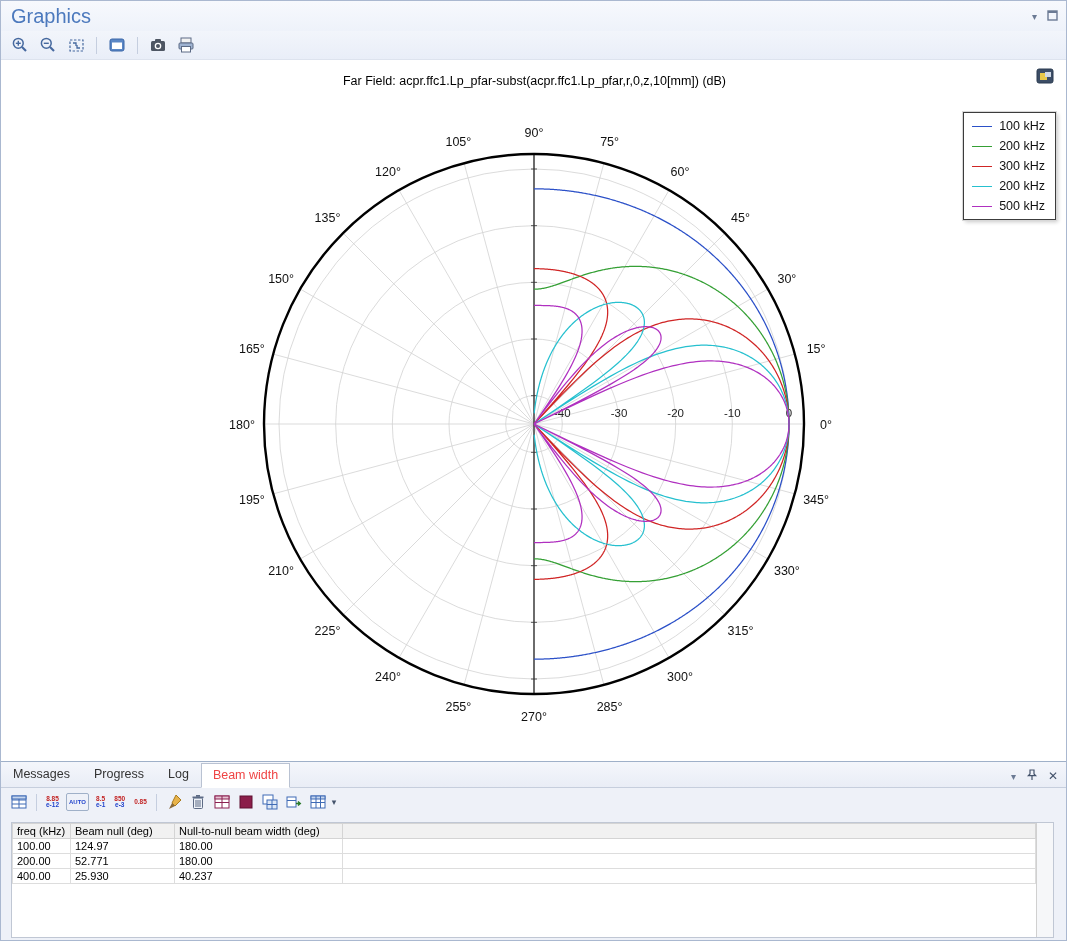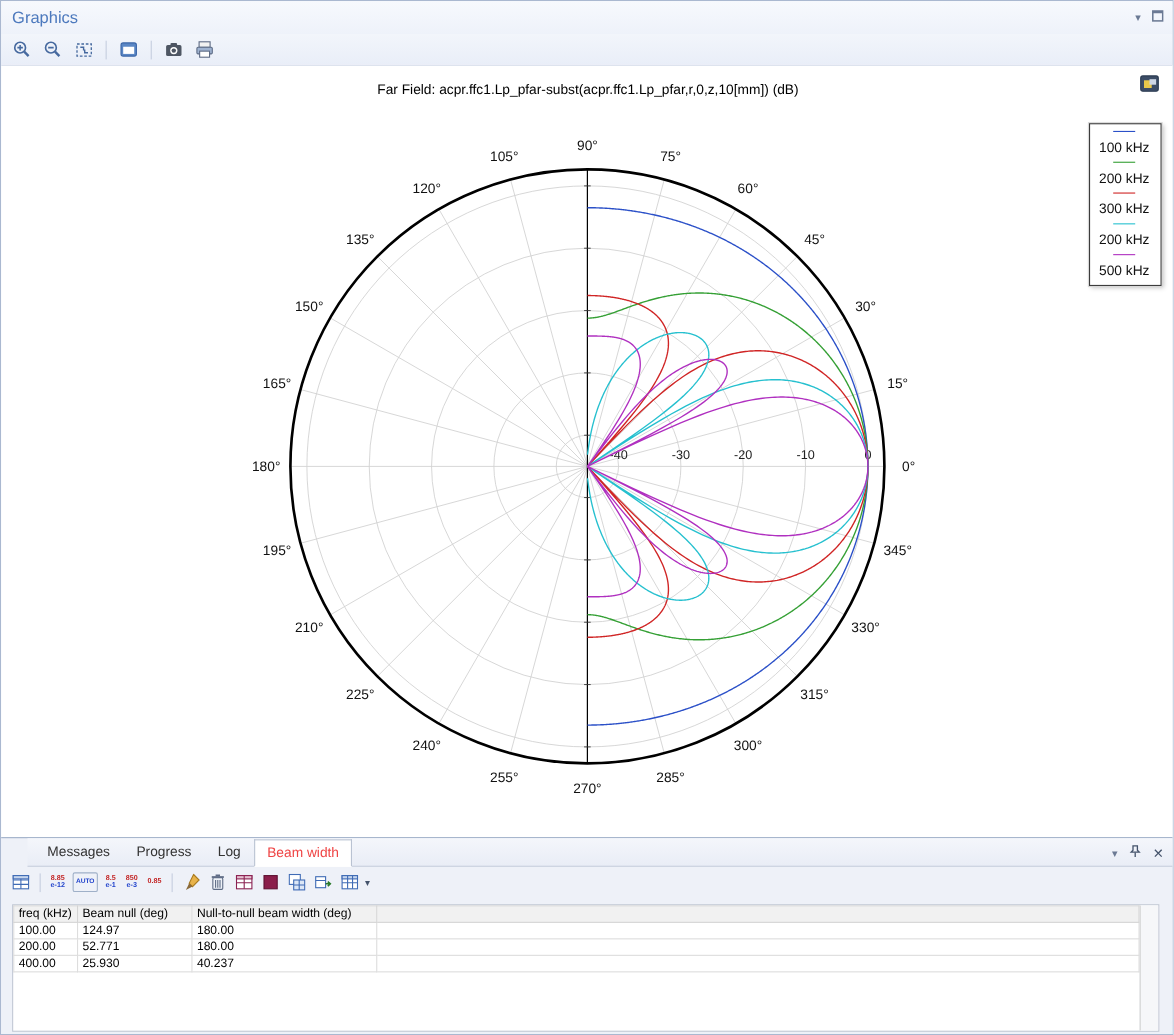--- a/index.html
+++ b/index.html
@@ -7,21 +7,21 @@
   #window {
     position:relative; width:1067px; height:941px; overflow:hidden;
     background:#f2f5fb; border:1px solid #aab8d0;
   }
   
   .titlebar {
     position:absolute; top:0; left:0; right:0; height:30px;
     background:linear-gradient(#f7f9fd,#eef2fa);
     display:flex; align-items:center; padding:0 10px;
   }
-  .titlebar .title { font-size:15px; color:#4c79bd; }
+  .titlebar .title { font-size:20px; color:#4c79bd; }
   .titlebar-right { position:absolute; right:8px; top:6px; display:flex; gap:10px; align-items:center; color:#6b7a94; }
   .chev { font-size:10px; color:#6b7a94; cursor:default; }
   
   .gtoolbar {
     position:absolute; top:30px; left:0; right:0; height:28px;
     background:linear-gradient(#f2f5fb,#e9eef8);
     display:flex; align-items:center; gap:6px; padding:0 8px;
   }
   .tbtn { width:22px; height:22px; display:flex; align-items:center; justify-content:center; border-radius:3px; }
   .tsep { width:1px; height:17px; background:#c5cedf; margin:0 3px; }
@@ -33,30 +33,30 @@
   .plot-title { position:absolute; top:14px; left:0; right:0; text-align:center; font-size:12.5px; color:#000; }
   #polar-svg { position:absolute; top:0; left:0; }
   #polar-svg text { font-family:"Liberation Sans", sans-serif; }
   .plot-corner { position:absolute; top:8px; right:14px; }
   
   .legend {
     position:absolute; top:52px; right:12px; background:#fff;
     border:1px solid #3c3c3c; box-shadow:0 0 0 1px #d8d8d8, 2px 2px 4px rgba(0,0,0,.22);
     padding:6px 10px 6px 8px; display:flex; flex-direction:column; gap:6px;
   }
-  .legend-item { display:flex; align-items:center; gap:7px; font-size:12.5px; color:#111; white-space:nowrap;flex-direction:column; }
+  .legend-item { display:flex; align-items:center; gap:7px; font-size:12.5px; color:#111; white-space:nowrap; }
   .legend-line { width:20px; height:0; border-top:1.6px solid #000; }
   
   .bottom-panel {
     position:absolute; top:760px; left:0; right:0; bottom:0;
     background:#eef1f8; border-top:1px solid #9fb0c8;
   }
   .tabbar {
-    position:relative; height:26px; display:flex; align-items:flex-end; padding-left:6px;
-    background:linear-gradient(#f4f6fb,#e9edf6); border-bottom:1px solid #c6cedd;margin-left:24px;
+    position:relative; height:26px; display:flex; align-items:flex-end; 
+    background:linear-gradient(#f4f6fb,#e9edf6); border-bottom:1px solid #c6cedd;
   }
   .tab { padding:4px 11px 5px; font-size:12.5px; color:#333; border:1px solid transparent; cursor:default; }
   .tab.active { background:#fff; border:1px solid #b9c2d2; border-bottom-color:#fff; color:#ef4444; margin-bottom:-1px; z-index:2; }
   .tabbar-right { position:absolute; right:8px; top:5px; display:flex; gap:10px; align-items:center; color:#44536b; }
   .btoolbar { height:28px; display:flex; align-items:center; gap:4px; padding-left:8px; }
   .bbtn { min-width:20px; height:20px; display:flex; align-items:center; justify-content:center; border-radius:2px; }
   .nbtn { display:flex; flex-direction:column; align-items:center; justify-content:center; line-height:6px; height:18px; padding:0 2px; }
   .nbtn span { font-size:6.5px; font-weight:bold; letter-spacing:0; }
   .nbtn .l1 { color:#c22222; }
   .nbtn .l2 { color:#2244cc; }

